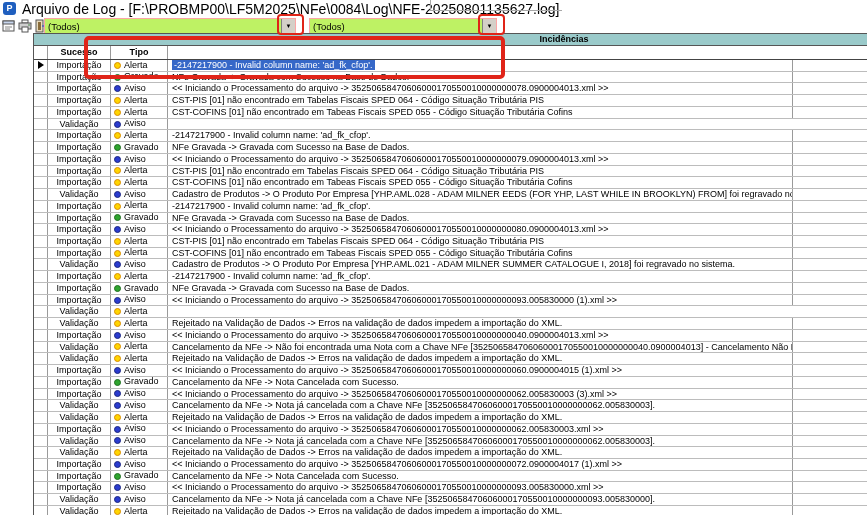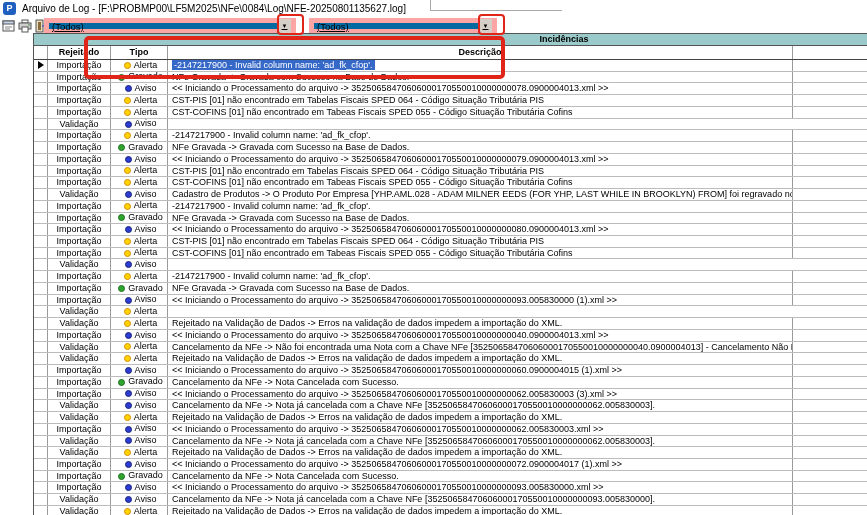--- a/index.html
+++ b/index.html
@@ -3,47 +3,47 @@
 <meta charset="utf-8">
 <style>
   html,body{margin:0;padding:0;background:#fff;}
   .screen{position:relative;width:867px;height:515px;background:#ffffff;overflow:hidden;
           font-family:"Liberation Sans","DejaVu Sans",sans-serif;color:#000;}
 
   
   .titlebar{position:absolute;left:0;top:0;width:867px;height:17px;display:flex;align-items:center;}
   .app-icon{display:inline-block;width:13px;height:13px;margin-left:3px;border-radius:3px;
             background:#1f5fbf;color:#fff;font-size:9px;font-weight:bold;text-align:center;line-height:13px;}
-  .title-text{margin-left:6px;font-size:10px;white-space:nowrap;text-align:center;}
+  .title-text{margin-left:6px;font-size:14px;white-space:nowrap;text-align:center;}
 
   .edge-v{position:absolute;left:430px;top:0;width:1px;height:10px;background:#a8a8a8;}
   .edge-h{position:absolute;left:430px;top:10px;width:132px;height:1px;background:#a8a8a8;}
 
   
   .toolbar{position:absolute;left:0;top:17px;width:867px;height:17px;display:flex;align-items:center;}
   .tb-icon{display:inline-block;width:14px;height:14px;margin-left:2px;cursor:pointer;}
   .tb-sep{width:1px;height:14px;background:#c0c0c0;margin:0 3px 0 4px;}
-  .combo{position:absolute;height:16px;background:#0369a1;border:5px solid #fca5a5;display:flex;align-items:center;box-sizing:border-box;text-decoration:underline;}
+  .combo{position:absolute;height:16px;background:#bef264;border:1px solid #fca5a5;display:flex;align-items:center;box-sizing:border-box;}
   .combo1{left:44px;top:1px;width:252px;}
   .combo2{left:309px;top:1px;width:188px;}
   .combo-text{flex:1;font-size:9.5px;padding-left:3px;white-space:nowrap;overflow:hidden;}
   .combo-arrow{width:13px;height:14px;background:#d4d0c8;border-left:1px solid #808080;
                font-size:6px;display:flex;align-items:center;justify-content:center;color:#000;cursor:pointer;}
 
   
   .grid{position:absolute;left:33px;top:33px;width:1060px;border-left:1px solid #555;}
   .band{height:11px;background:var(--band-teal,#9acaca);border-top:1px solid #555;border-bottom:1px solid #555;
         text-align:center;font-size:9px;font-weight:bold;line-height:11px;}
   .hrow{display:flex;height:13px;border-bottom:1px solid #444;background:#fff;}
   .hrow .cell{font-weight:bold;text-align:center;line-height:13px;}
   .row{display:flex;height:11.74px;border-bottom:1px solid #bcbcbc;background:#fff;box-sizing:border-box;}
   .cell{border-right:1px solid #9a9a9a;font-size:9px;line-height:11.5px;white-space:nowrap;overflow:hidden;box-sizing:border-box;}
   .cell.sel{width:14px;flex:0 0 14px;display:flex;align-items:center;justify-content:center;}
   .cell.proc{width:63px;flex:0 0 63px;text-align:center;}
-  .cell.tipo{width:57px;flex:0 0 57px;padding-left:3px;display:flex;align-items:center;justify-content:center;}
+  .cell.tipo{width:57px;flex:0 0 57px;padding-left:3px;display:flex;align-items:center;}
   .cell.desc{width:625px;flex:0 0 625px;padding-left:4px;}
   .cell.extra{flex:1;border-right:none;}
   .hrow .cell.desc{padding-left:0;}
   .tri{width:0;height:0;border-left:6px solid #000;border-top:4px solid transparent;border-bottom:4px solid transparent;}
   .dot{display:inline-block;width:7px;height:7px;border-radius:50%;margin-right:3px;flex:0 0 7px;}
   .dot.aviso{background:var(--aviso-blue,#2b3ccf);border:1px solid #1a2580;box-sizing:border-box;}
   .dot.alerta{background:var(--alerta-yellow,#ffd500);border:1px solid var(--alerta-border,#d98c00);box-sizing:border-box;}
   .dot.gravado{background:var(--gravado-green,#2fa52f);border:1px solid var(--gravado-border,#1e6e1e);box-sizing:border-box;}
   .row.selected .desc-text{background:var(--selection-blue,#3668c8);color:#fff;padding:0 2px;}
 
@@ -99,23 +99,22 @@
     <div class="combo combo2">
       <span class="combo-text">(Todos)</span>
       <span class="combo-arrow">▼</span>
     </div>
   </div>
 
   <div class="grid">
     <div class="band">Incidências</div>
     <div class="hrow">
       <div class="cell sel"></div>
-      <div class="cell proc">Rejeitado</div>
+      <div class="cell proc">Sucesso</div>
       <div class="cell tipo" style="justify-content:center;padding-left:0;text-align:center;">Tipo</div>
-      <div class="cell desc">Descrição</div>
       <div class="cell extra"></div>
     </div>
     <div id="rows">
         <div class="row selected">
           <div class="cell sel">
             <span class="tri"></span>
           </div>
           <div class="cell proc">Importação</div>
           <div class="cell tipo">
             <span class="dot alerta"></span>
@@ -283,20 +282,21 @@
           <div class="cell desc"><span class="desc-text">CST-COFINS [01] não encontrado em Tabeas Fiscais SPED 055 - Código Situação Tributária Cofins</span></div>
           <div class="cell extra"></div>
         </div>
         <div class="row">
           <div class="cell sel"></div>
           <div class="cell proc">Validação</div>
           <div class="cell tipo">
             <span class="dot aviso"></span>
             <span class="tipo-label">Aviso</span>
           </div>
+          <div class="cell desc"><span class="desc-text">Cadastro de Produtos -&gt; O Produto Por Empresa [YHP.AML.021 - ADAM MILNER SUMMER CATALOGUE I, 2018] foi regravado no sistema.</span></div>
           <div class="cell extra"></div>
         </div>
         <div class="row">
           <div class="cell sel"></div>
           <div class="cell proc">Importação</div>
           <div class="cell tipo">
             <span class="dot alerta"></span>
             <span class="tipo-label">Alerta</span>
           </div>
           <div class="cell desc"><span class="desc-text">-2147217900 - Invalid column name: 'ad_fk_cfop'.</span></div>

